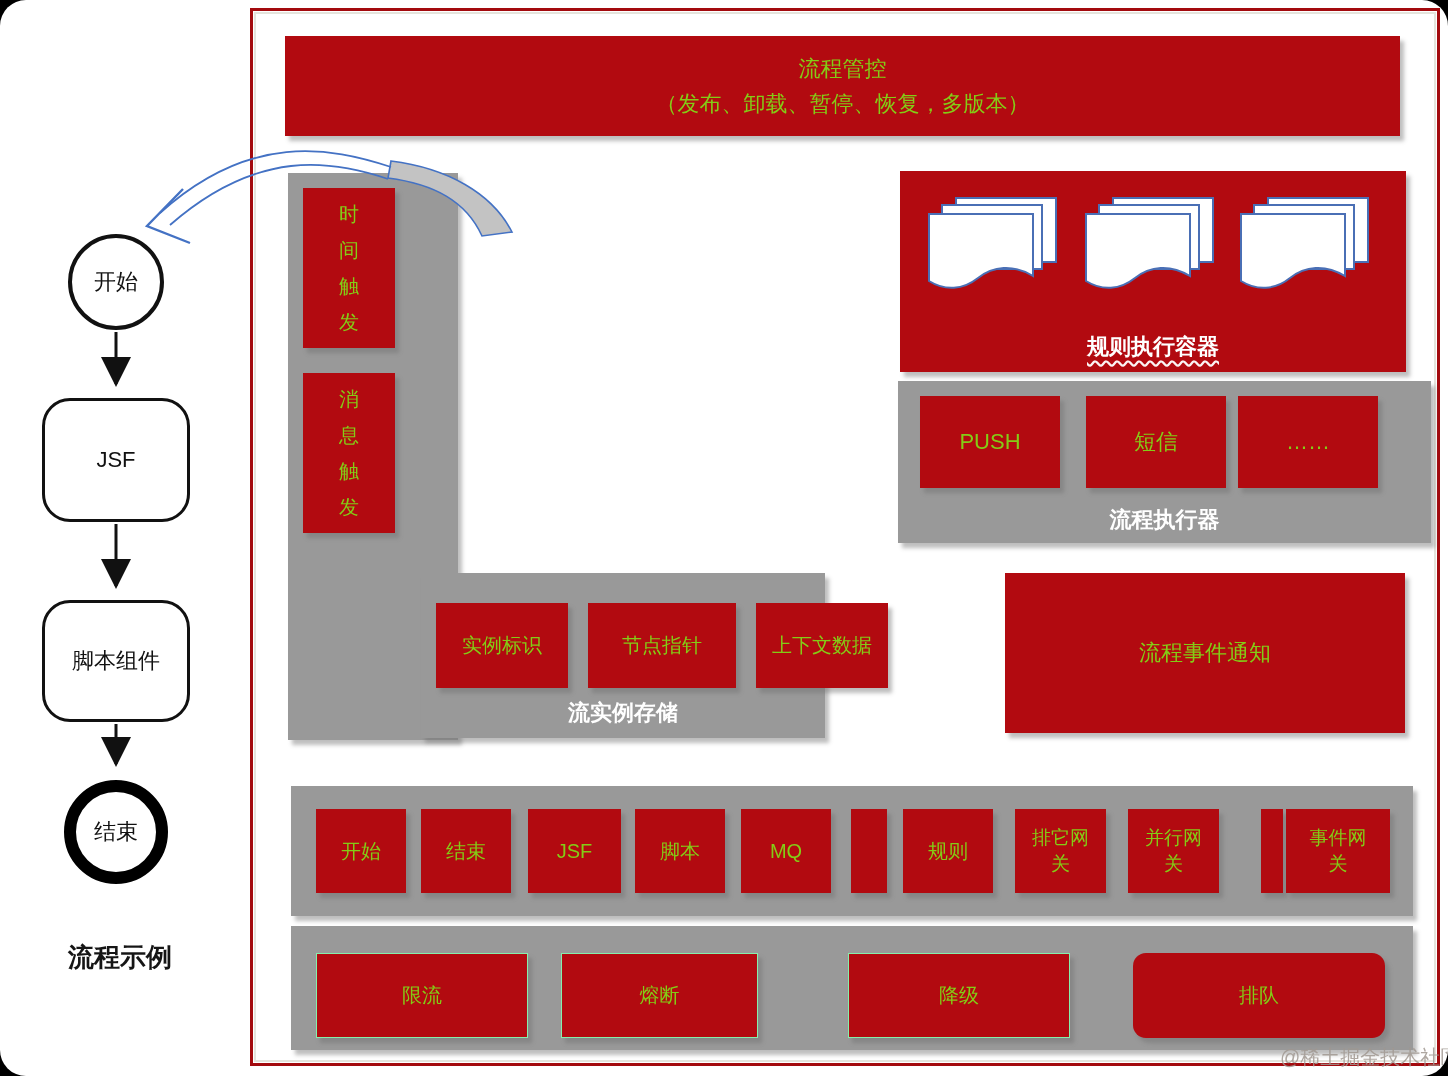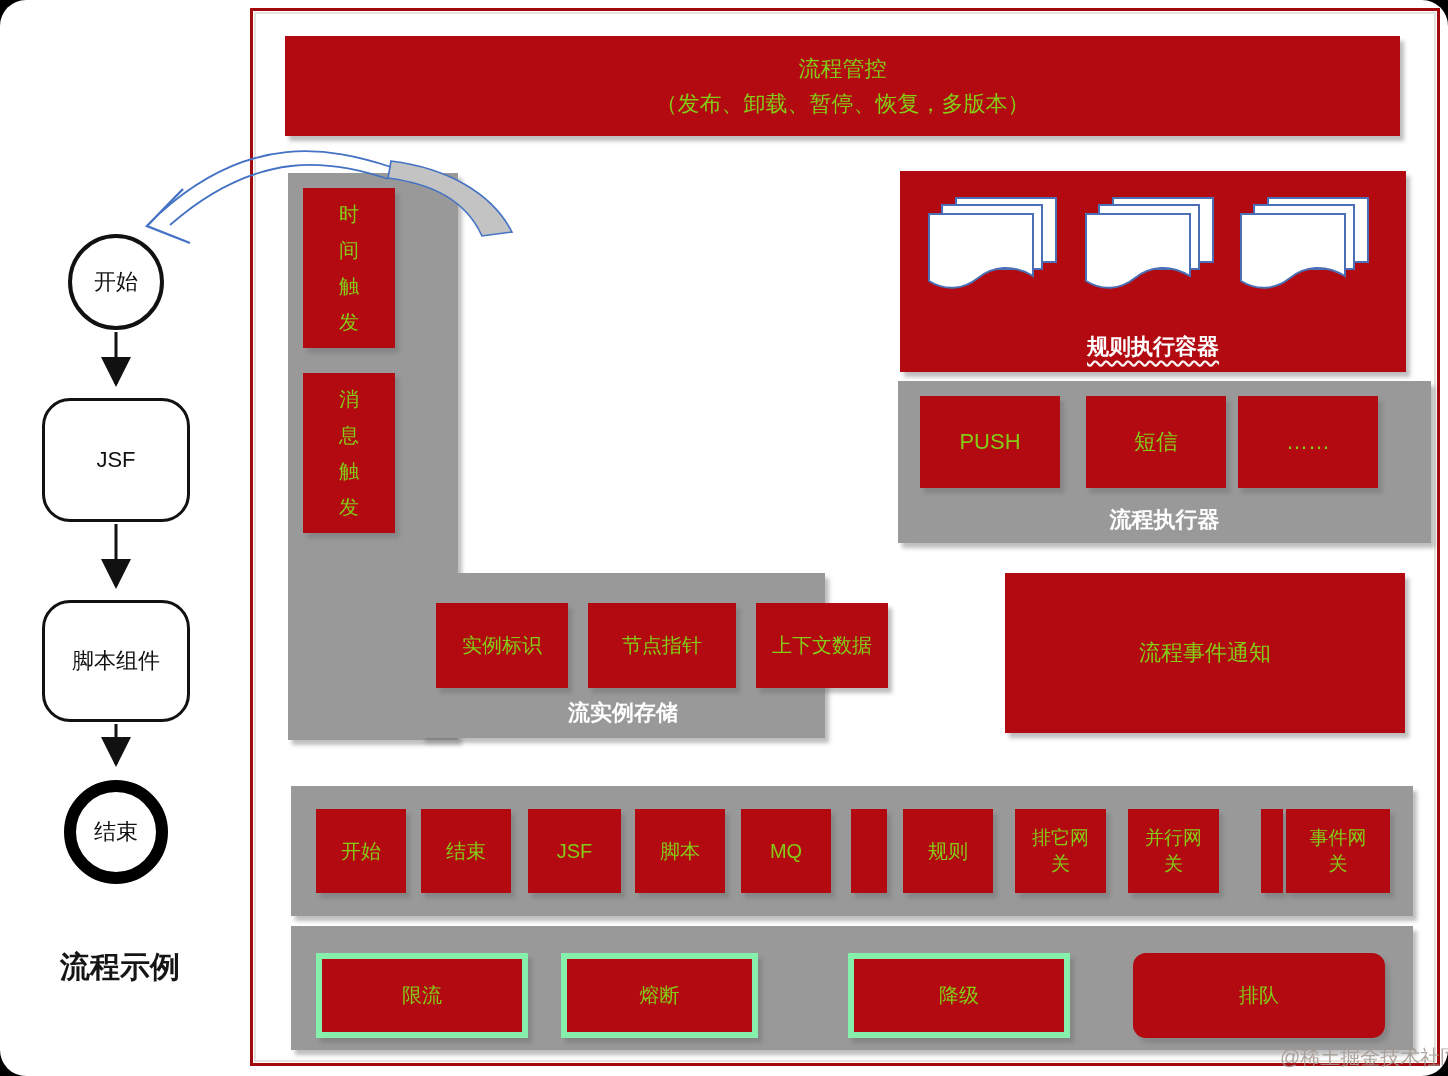--- a/index.html
+++ b/index.html
@@ -46,28 +46,28 @@
 
   
   .noderow{left:38px;top:775px;width:1122px;height:130px;}
   .nbox{top:23px;height:84px;font-size:20px;}
   .gate{font-size:19px;line-height:1.35;}
   .gate span{display:block;width:3em;margin:0 auto;}
 
   
   .resrow{left:38px;top:915px;width:1122px;height:124px;}
   .rbox{top:27px;height:85px;font-size:20px;box-sizing:border-box;}
-  .greenb{border:6px solid #86efac;}
+  .greenb{border:1px solid #86efac;}
 
   
   .circle{background:#fff;border-radius:50%;display:flex;align-items:center;justify-content:center;
           font-size:22px;color:#111;box-sizing:border-box;}
   .rrect{background:#fff;border:3px solid #111;border-radius:28px;display:flex;align-items:center;justify-content:center;
          font-size:22px;color:#111;box-sizing:border-box;}
-  .caption{left:30px;top:940px;width:180px;text-align:center;font-size:30px;font-weight:bold;color:#151515;margin-top:7px;}
+  .caption{left:30px;top:940px;width:180px;text-align:center;font-size:26px;font-weight:bold;color:#151515;}
 
   .watermark{left:1280px;top:1044px;font-size:20px;color:rgba(160,152,145,.85);z-index:99;white-space:nowrap;}
 </style>
 </head>
 <body>
 
 <div class="canvas">
 
   <svg class="abs" style="left:0;top:0;width:240px;height:1000px;z-index:5;" viewBox="0 0 240 1000">
     <defs>

